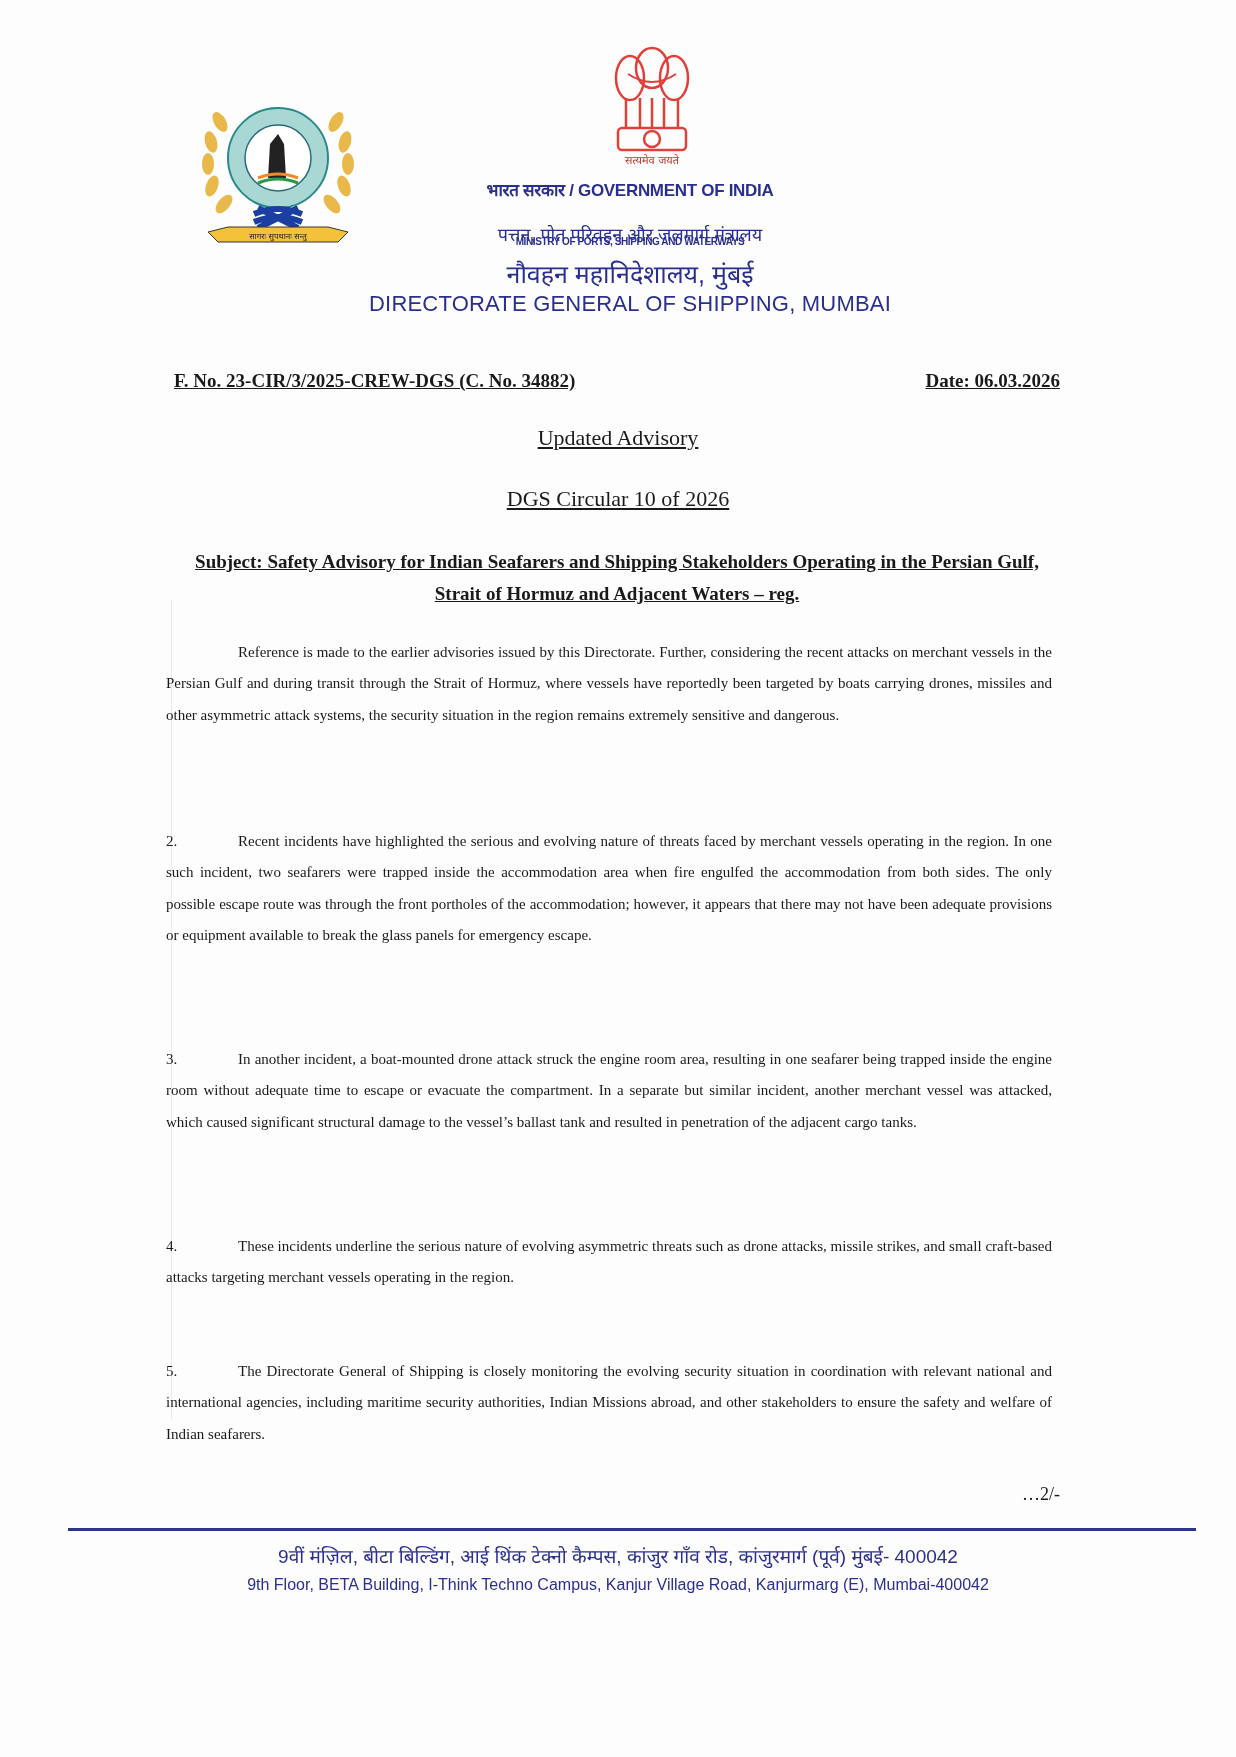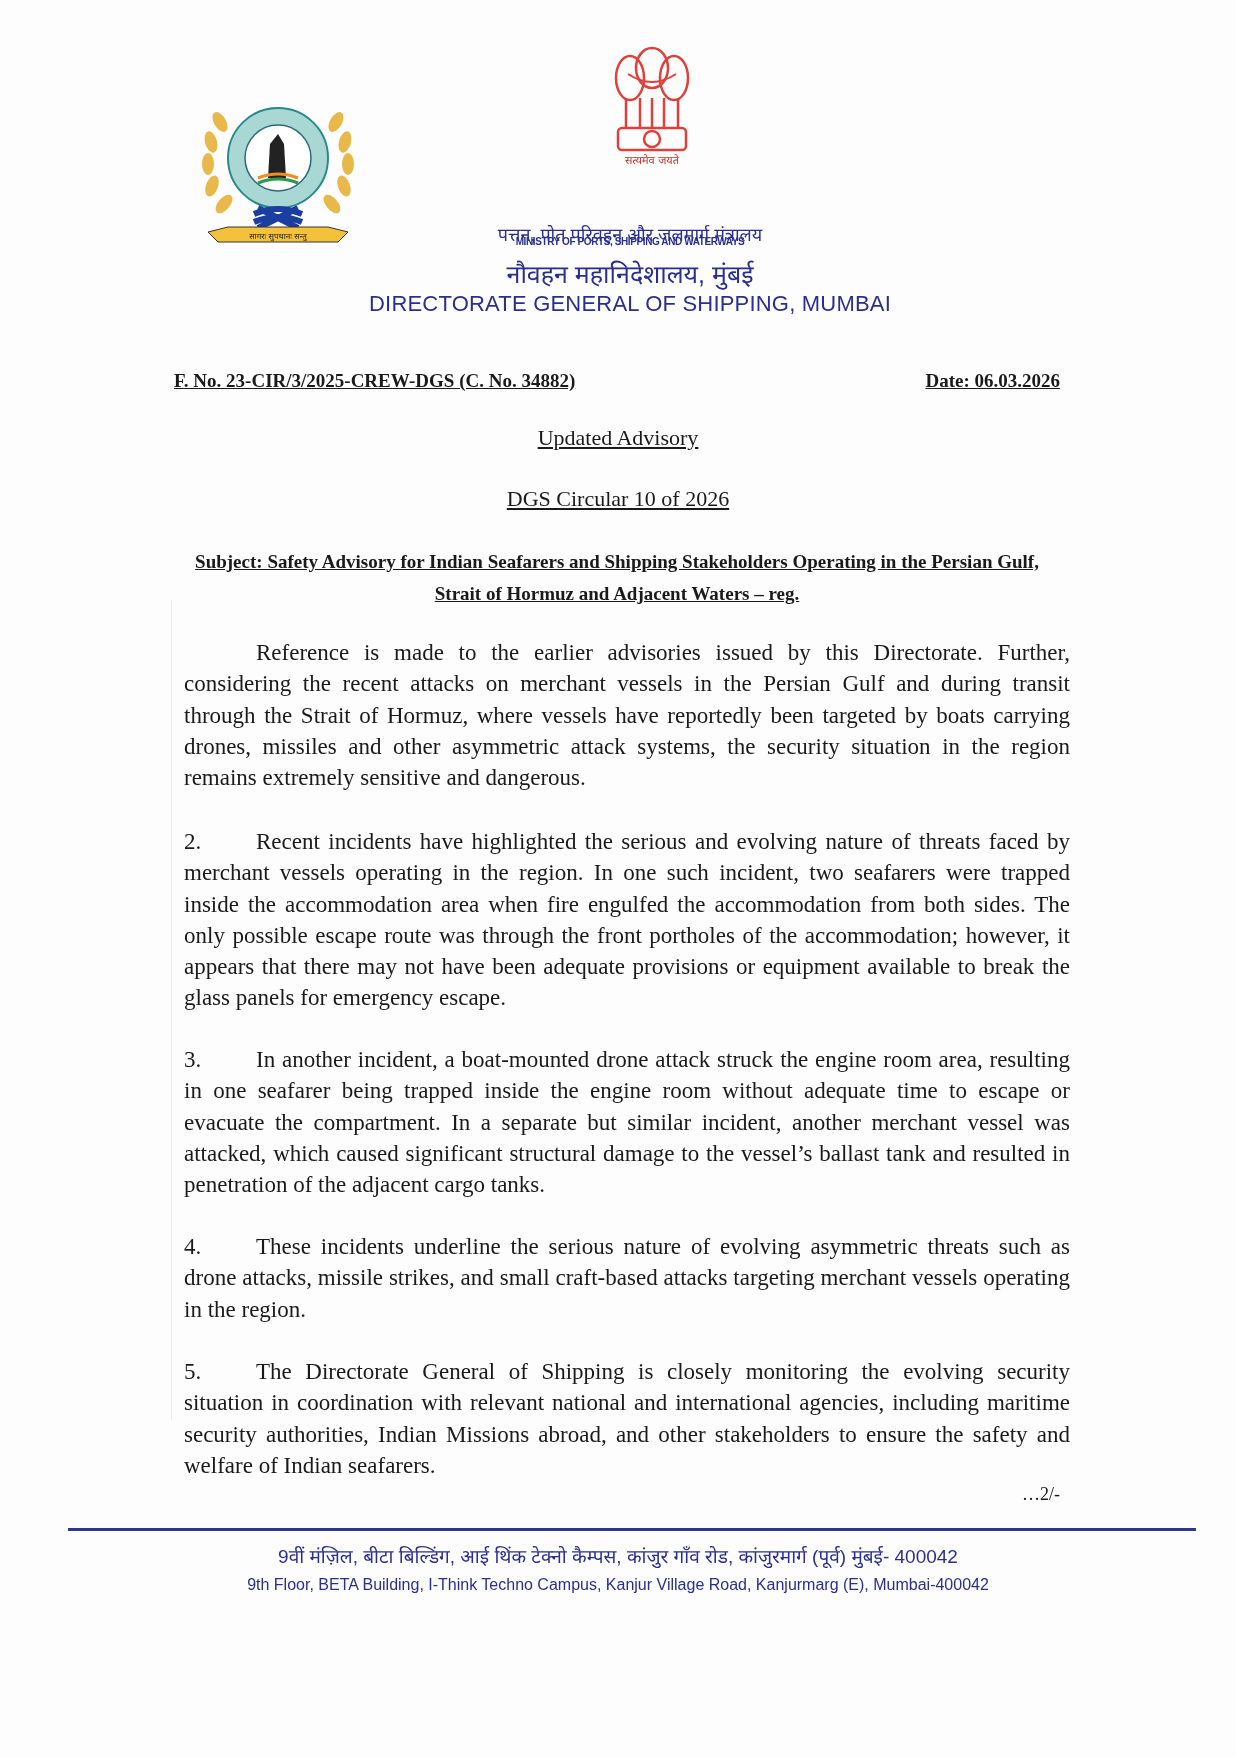--- a/index.html
+++ b/index.html
@@ -25,21 +25,21 @@
   .ref-no { position: absolute; left: 174px; top: 370px; font-size: 19px; font-weight: bold; text-decoration: underline; }
   .ref-date { position: absolute; right: 176px; top: 370px; font-size: 19px; font-weight: bold; text-decoration: underline; margin-left: 16px; }
 
   .title { position: absolute; left: 0; width: 1236px; text-align: center; font-weight: normal; text-decoration: underline; }
   .title-1 { top: 425px; font-size: 22px; }
   .title-2 { top: 486px; font-size: 22px; }
 
   .subject { position: absolute; left: 174px; width: 886px; top: 546px; text-align: center;
              font-size: 19px; font-weight: bold; text-decoration: underline; line-height: 32px; }
 
-  .para { position: absolute; left: 184px; width: 886px; font-size: 23px; line-height: 31.3px;
+  .para { position: absolute; left: 166px; width: 886px; font-size: 15px; line-height: 31.3px;
           text-align: justify; }
   .para .num { display: inline-block; width: 72px; }
   .para.indent { text-indent: 72px; }
   .p1 { top: 637px; }
   .p2 { top: 826px; }
   .p3 { top: 1044px; }
   .p4 { top: 1231px; }
   .p5 { top: 1356px; }
 
   .pageno { position: absolute; right: 176px; top: 1484px; font-size: 18px; }
@@ -87,20 +87,21 @@
       <ellipse cx="34" cy="38" rx="14" ry="22"></ellipse>
       <ellipse cx="78" cy="38" rx="14" ry="22"></ellipse>
       <path d="M30 58 L30 88 M44 58 L44 88 M56 58 L56 88 M68 58 L68 88 M82 58 L82 88"></path>
       <rect x="22" y="88" width="68" height="22" rx="4"></rect>
       <circle cx="56" cy="99" r="8"></circle>
     </g>
     <path d="M32 34 Q56 50 80 34" stroke="#e0403a" stroke-width="2" fill="none"></path>
     <text x="56" y="124" font-size="11" text-anchor="middle" fill="#c2302a" font-family="DejaVu Sans, sans-serif">सत्यमेव जयते</text>
   </svg>
 
+  <div class="hdr hdr-1">भारत सरकार / GOVERNMENT OF INDIA</div>
   <div class="hdr hdr-2">पत्तन, पोत परिवहन और जलमार्ग मंत्रालय</div>
   <div class="hdr hdr-3">MINISTRY OF PORTS, SHIPPING AND WATERWAYS</div>
   <div class="hdr hdr-4">नौवहन महानिदेशालय, मुंबई</div>
   <div class="hdr hdr-5">DIRECTORATE GENERAL OF SHIPPING, MUMBAI</div>
 
   <div class="ref-no">F. No. 23-CIR/3/2025-CREW-DGS (C. No. 34882)</div>
   <div class="ref-date">Date: 06.03.2026</div>
 
   <div class="title title-1">Updated Advisory</div>
   <div class="title title-2">DGS Circular 10 of 2026</div>

